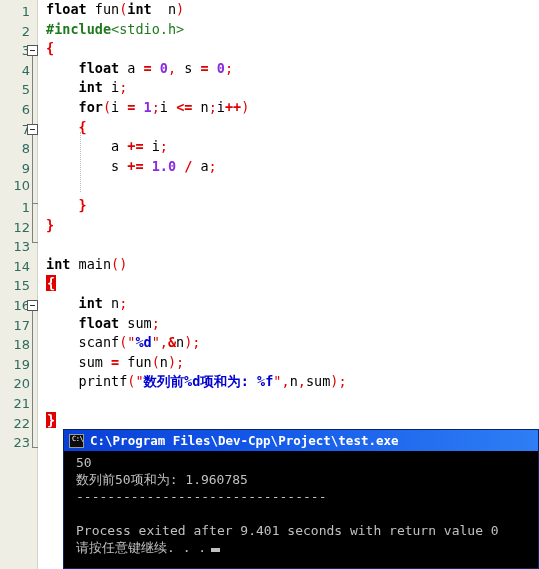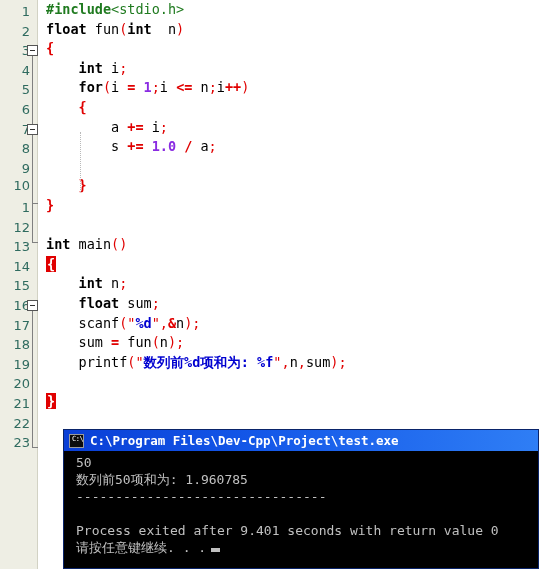--- a/index.html
+++ b/index.html
@@ -166,26 +166,27 @@
       <div class="fold-tick" style="top:242px"></div>
 
       <div class="fold-box" style="top:300px"></div>
       <div class="fold-line" style="top:311px;height:136px"></div>
       <div class="fold-tick" style="top:447px"></div>
     </div>
 
     <div class="code">
       <div class="guide" style="top:132px;height:60px;"></div>
 
+      <div class="ln"><span class="kw">float</span><span class="id"> fun</span><span class="punc">(</span><span class="kw">int</span><span class="id">  n</span><span class="punc">)</span></div>
+
       <div class="ln"><span class="prep">#include</span><span class="prepname">&lt;stdio.h&gt;</span></div>
 
-      <div class="ln"><span class="kw">float</span><span class="id"> fun</span><span class="punc">(</span><span class="kw">int</span><span class="id">  n</span><span class="punc">)</span></div>
-
       <div class="ln"><span class="brace">{</span></div>
 
+      <div class="ln"><span>    </span><span class="kw">float</span><span class="id"> a </span><span class="op">=</span><span class="num"> 0</span><span class="punc">,</span><span class="id"> s </span><span class="op">=</span><span class="num"> 0</span><span class="punc">;</span></div>
 
       <div class="ln"><span>    </span><span class="kw">int</span><span class="id"> i</span><span class="punc">;</span></div>
 
       <div class="ln"><span>    </span><span class="kw">for</span><span class="punc">(</span><span class="id">i </span><span class="op">=</span><span class="num"> 1</span><span class="punc">;</span><span class="id">i </span><span class="op">&lt;=</span><span class="id"> n</span><span class="punc">;</span><span class="id">i</span><span class="op">++</span><span class="punc">)</span></div>
 
       <div class="ln"><span>    </span><span class="brace">{</span></div>
 
       <div class="ln"><span>    </span><span>    </span><span class="id">a </span><span class="op">+=</span><span class="id"> i</span><span class="punc">;</span></div>
 
       <div class="ln"><span>    </span><span>    </span><span class="id">s </span><span class="op">+=</span><span class="num"> 1.0 </span><span class="op">/</span><span class="id"> a</span><span class="punc">;</span></div>

